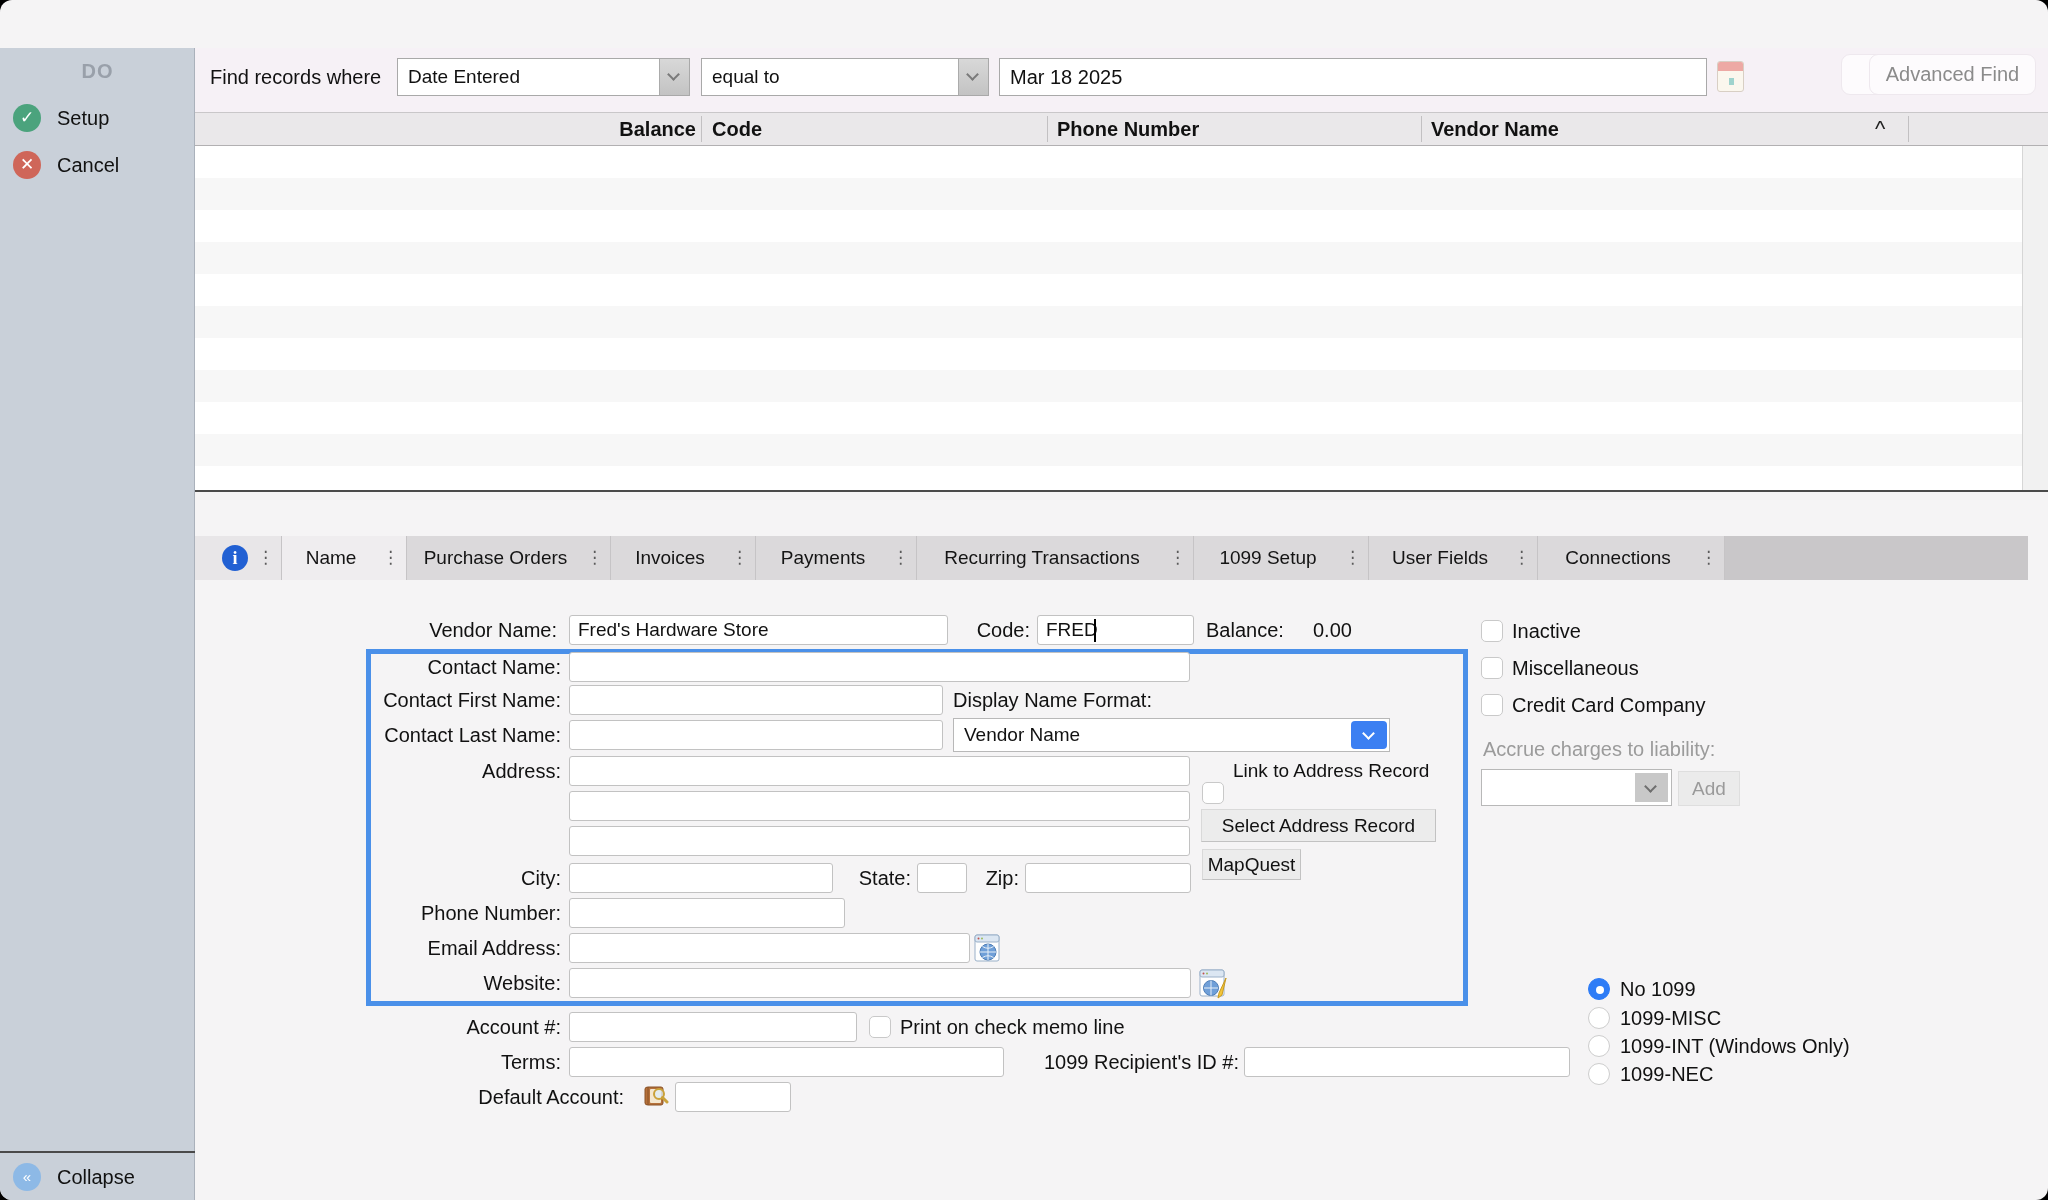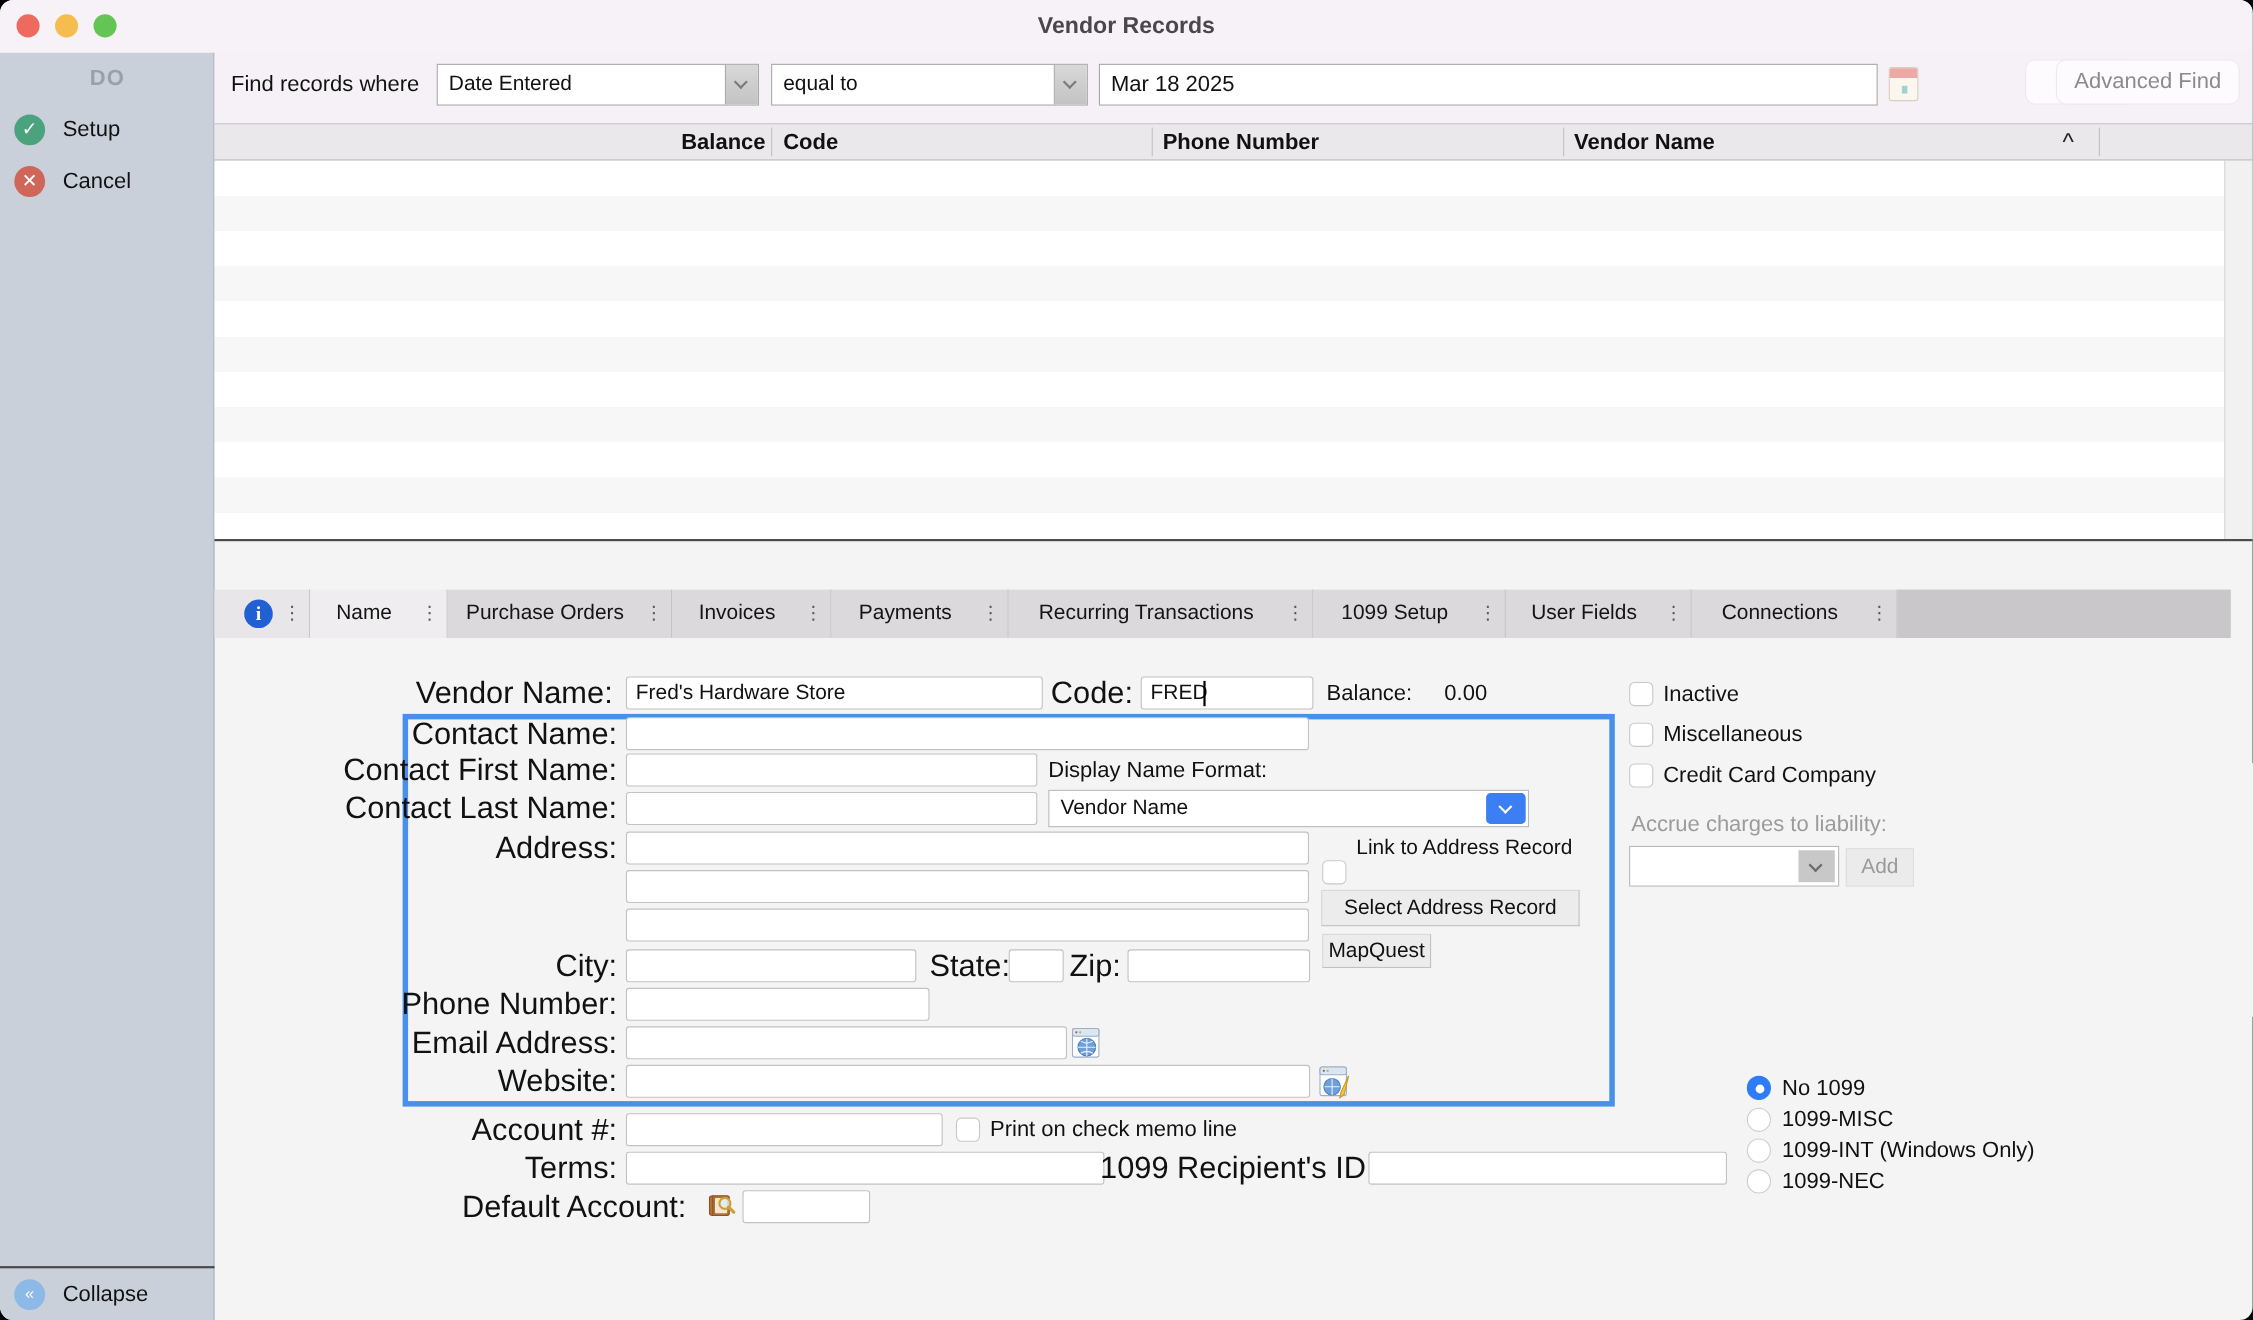--- a/index.html
+++ b/index.html
@@ -66,21 +66,21 @@
   .tab-dots{position:absolute;right:7px;top:0;height:44px;line-height:44px;font-size:17px;color:#5a5a5a;}
   .tab.active{background:#efedef;}
   #tab-info{width:87px;background:#e8e6e8;}
   #info-circle{position:absolute;left:27px;top:9px;width:26px;height:26px;border-radius:50%;background:#2160d3;
     color:#fff;font-size:18px;font-weight:bold;line-height:26px;text-align:center;font-family:"Liberation Serif","DejaVu Serif",serif;}
   .tw1{width:125px;}.tw2{width:204px;}.tw3{width:145px;}.tw4{width:161px;}.tw5{width:277px;}
   .tw6{width:175px;}.tw7{width:169px;}.tw8{width:187px;}
   #tab-filler{width:303px;background:#c9c7c9;border-right:none;}
 
   
-  .flabel{height:30px;line-height:30px;font-size:28px;color:#111;text-align:right;white-space:nowrap;}
+  .flabel{height:30px;line-height:30px;font-size:20px;color:#111;text-align:right;white-space:nowrap;}
   .flabel-l{height:30px;line-height:30px;font-size:20px;color:#111;text-align:left;white-space:nowrap;}
   .tfield{background:#fff;border:1.5px solid #c2c2c2;border-radius:3px;height:30px;font-size:19px;color:#111;padding:0 8px;}
   input.tfield{outline:none;}
   .cbox{width:22px;height:22px;background:#fff;border:1.5px solid #c9c9c9;border-radius:5px;}
   .rbtn{width:22px;height:22px;background:#fff;border:1.5px solid #cdcdcd;border-radius:50%;}
   .rbtn.sel{background:#2e7cf6;border-color:#2e7cf6;}
   .rbtn.sel::after{content:"";position:absolute;left:7px;top:7px;width:8px;height:8px;border-radius:50%;background:#fff;}
   .gbtn{background:#ececec;border:1px solid #d9d9d9;border-bottom-color:#c2c2c2;border-right-color:#c2c2c2;
     text-align:center;font-size:19px;color:#111;}
 
@@ -160,26 +160,20 @@
   #rb-no{left:1588px;top:978px;} #rl-no{left:1620px;top:974px;}
   #rb-misc{left:1588px;top:1007px;} #rl-misc{left:1620px;top:1003px;}
   #rb-int{left:1588px;top:1035px;} #rl-int{left:1620px;top:1031px;}
   #rb-nec{left:1588px;top:1063px;} #rl-nec{left:1620px;top:1059px;}
 </style>
 </head>
 <body>
 
 <div id="window">
 
-  <div class="abs" id="titlebar">
-    <div class="abs tlight" id="tl-close"></div>
-    <div class="abs tlight" id="tl-min"></div>
-    <div class="abs tlight" id="tl-zoom"></div>
-    <div class="abs" id="win-title">Vendor Records</div>
-  </div>
 
   <div class="abs" id="sidebar">
     <div class="abs" id="sb-header">DO</div>
     <div class="abs sb-item" id="sb-save">
       <div class="sb-circle" id="save-circle">✓</div>
       <div class="sb-label">Setup</div>
     </div>
     <div class="abs sb-item" id="sb-cancel">
       <div class="sb-circle" id="cancel-circle">✕</div>
       <div class="sb-label">Cancel</div>

